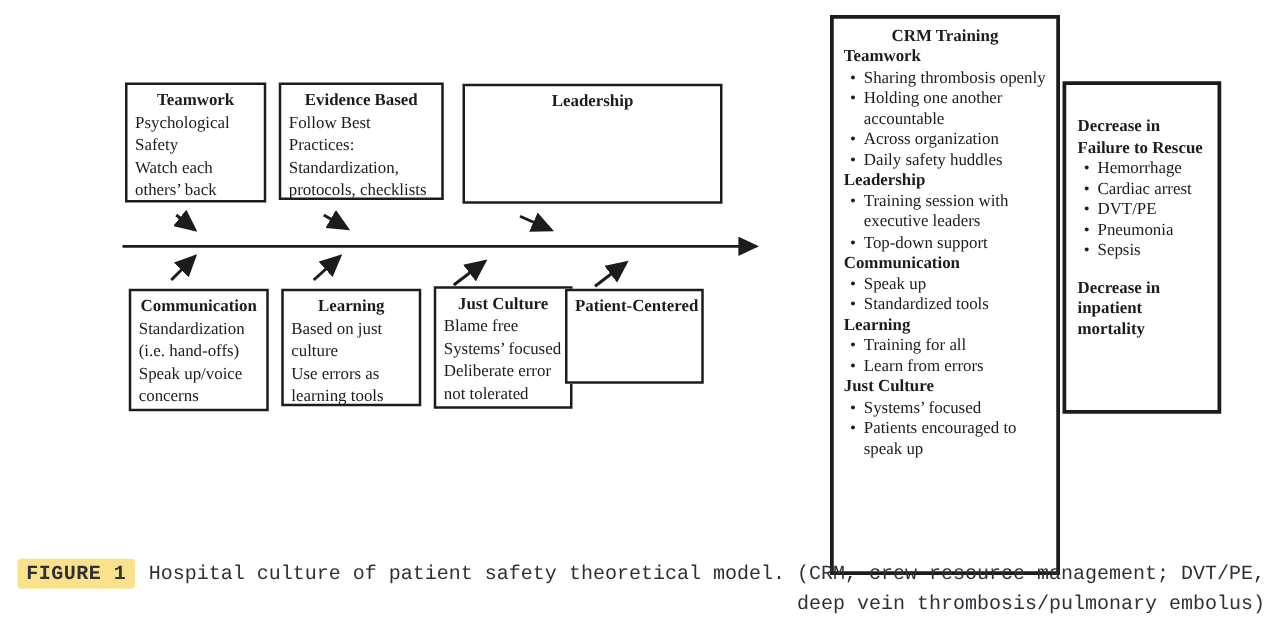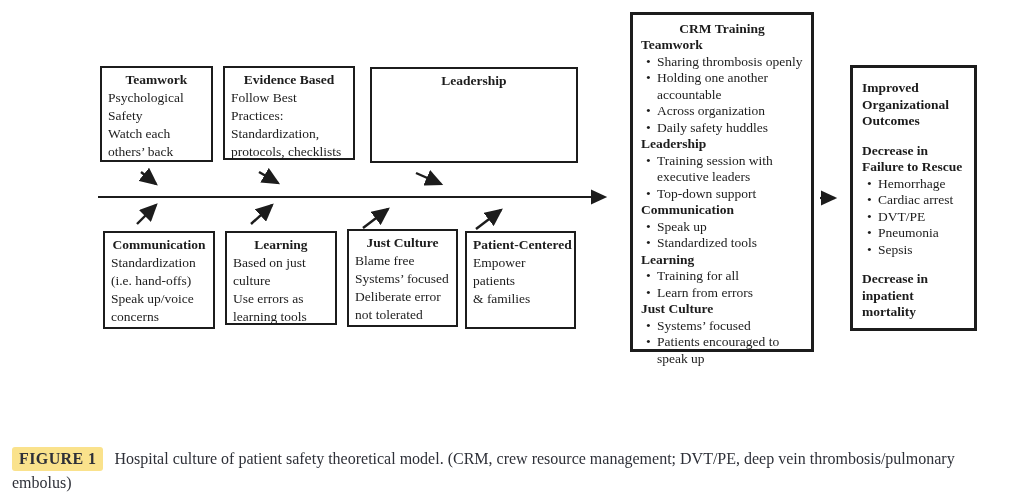--- a/index.html
+++ b/index.html
@@ -54,24 +54,25 @@
   .entry-gap { height: 13px; }
   .entry-bullet { display: flex; padding-left: 5px; }
   .bullet-marker { width: 11px; flex: 0 0 11px; }
   .bullet-text { flex: 1 1 auto; }
 
   .caption {
     position: absolute;
     left: 12px;
     top: 447px;
     width: 1000px;
-    font-family: Liberation Serif, serif;
+    font-family: Liberation Mono, monospace;
     font-size: 16px;
     line-height: 24px;
     color: var(--caption-ink);
+    text-align: right;
   }
   .caption-label {
     display: inline-block;
     background: var(--hl);
     font-weight: bold;
     letter-spacing: 0.4px;
     padding: 0 7px;
     border-radius: 3px;
     margin-right: 11px;
   }
@@ -134,27 +135,25 @@
   </div>
 
   <div class="box small-box" style="left:347px;top:229px;width:111px;height:98px">
     <div class="box-title">Just Culture</div>
     <div class="box-body">Blame free
 Systems’ focused
 Deliberate error
 not tolerated</div>
   </div>
 
-  <div class="box small-box" style="left:465px;top:231px;width:111px;height:98px">
+  <div class="box small-box" style="left:452px;top:231px;width:111px;height:76px">
     <div class="box-title">Patient-Centered</div>
-    <div class="box-body">Empower patients
-&amp; families</div>
-  </div>
-
-  <div class="box big-box crm-box" style="left:630px;top:12px;width:184px;height:340px">
+  </div>
+
+  <div class="box big-box crm-box" style="left:664px;top:12px;width:184px;height:448px">
     <div class="crm-title">CRM Training</div>
     <div class="crm-entries">
         <div class="entry entry-heading">Teamwork</div>
         <div class="entry entry-bullet">
           <span class="bullet-marker">•</span>
           <span class="bullet-text">Sharing thrombosis openly</span>
         </div>
         <div class="entry entry-bullet">
           <span class="bullet-marker">•</span>
           <span class="bullet-text">Holding one another accountable</span>
@@ -201,23 +200,20 @@
         </div>
         <div class="entry entry-bullet">
           <span class="bullet-marker">•</span>
           <span class="bullet-text">Patients encouraged to speak up</span>
         </div>
       </div>
   </div>
 
   <div class="box big-box outcomes-box" style="left:850px;top:65px;width:127px;height:266px">
     <div class="outcome-entries">
-        <div class="entry entry-heading">Improved
-Organizational
-Outcomes</div>
         <div class="entry entry-gap"></div>
         <div class="entry entry-heading">Decrease in
 Failure to Rescue</div>
         <div class="entry entry-bullet">
           <span class="bullet-marker">•</span>
           <span class="bullet-text">Hemorrhage</span>
         </div>
         <div class="entry entry-bullet">
           <span class="bullet-marker">•</span>
           <span class="bullet-text">Cardiac arrest</span>

